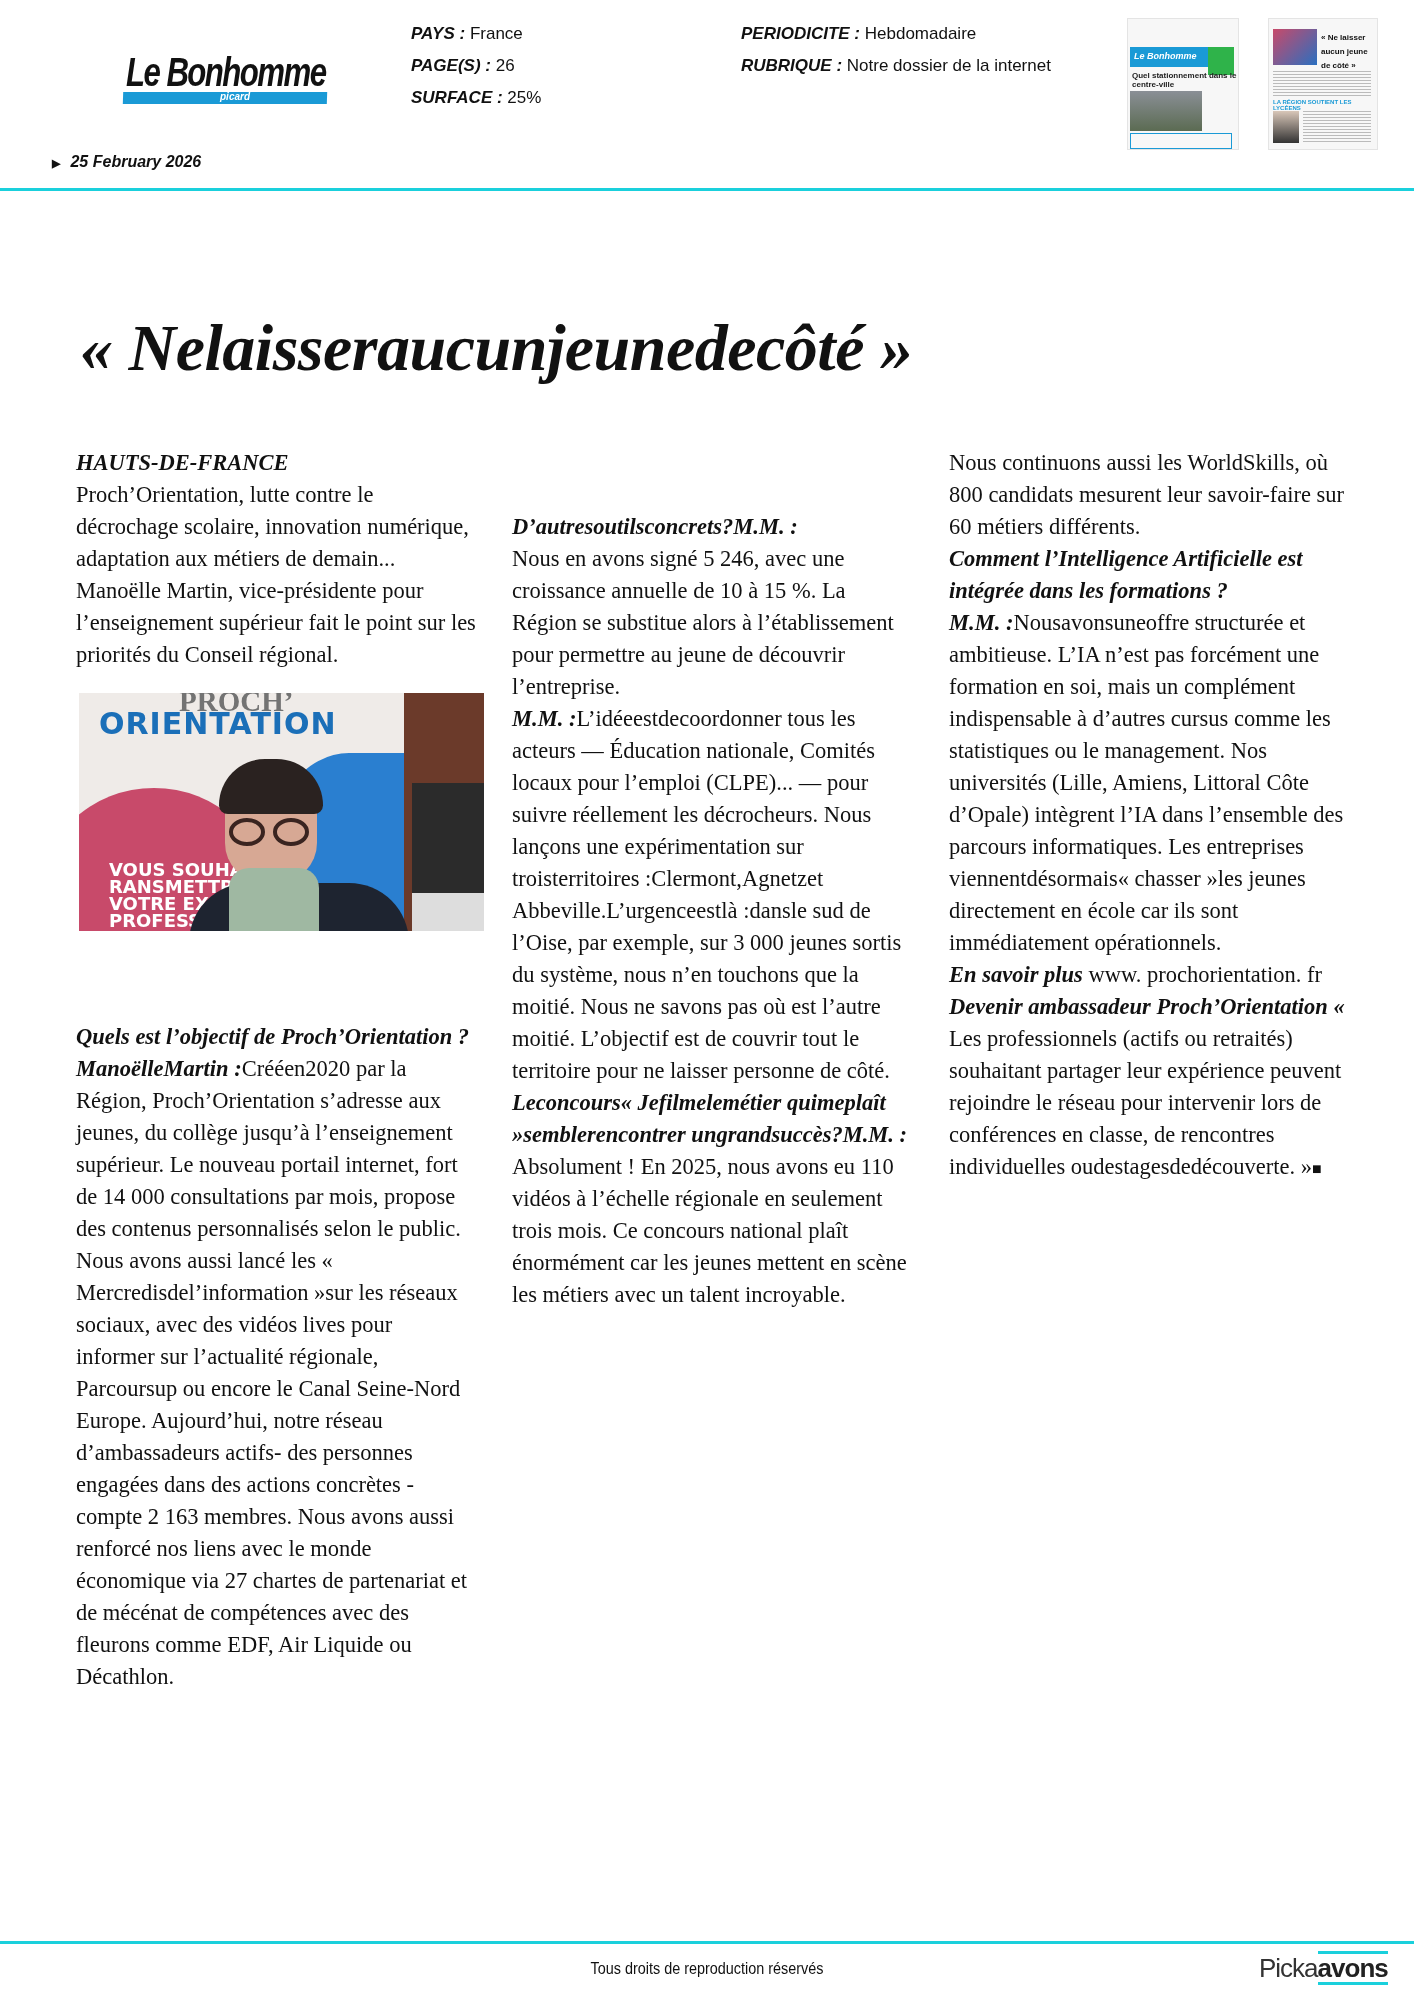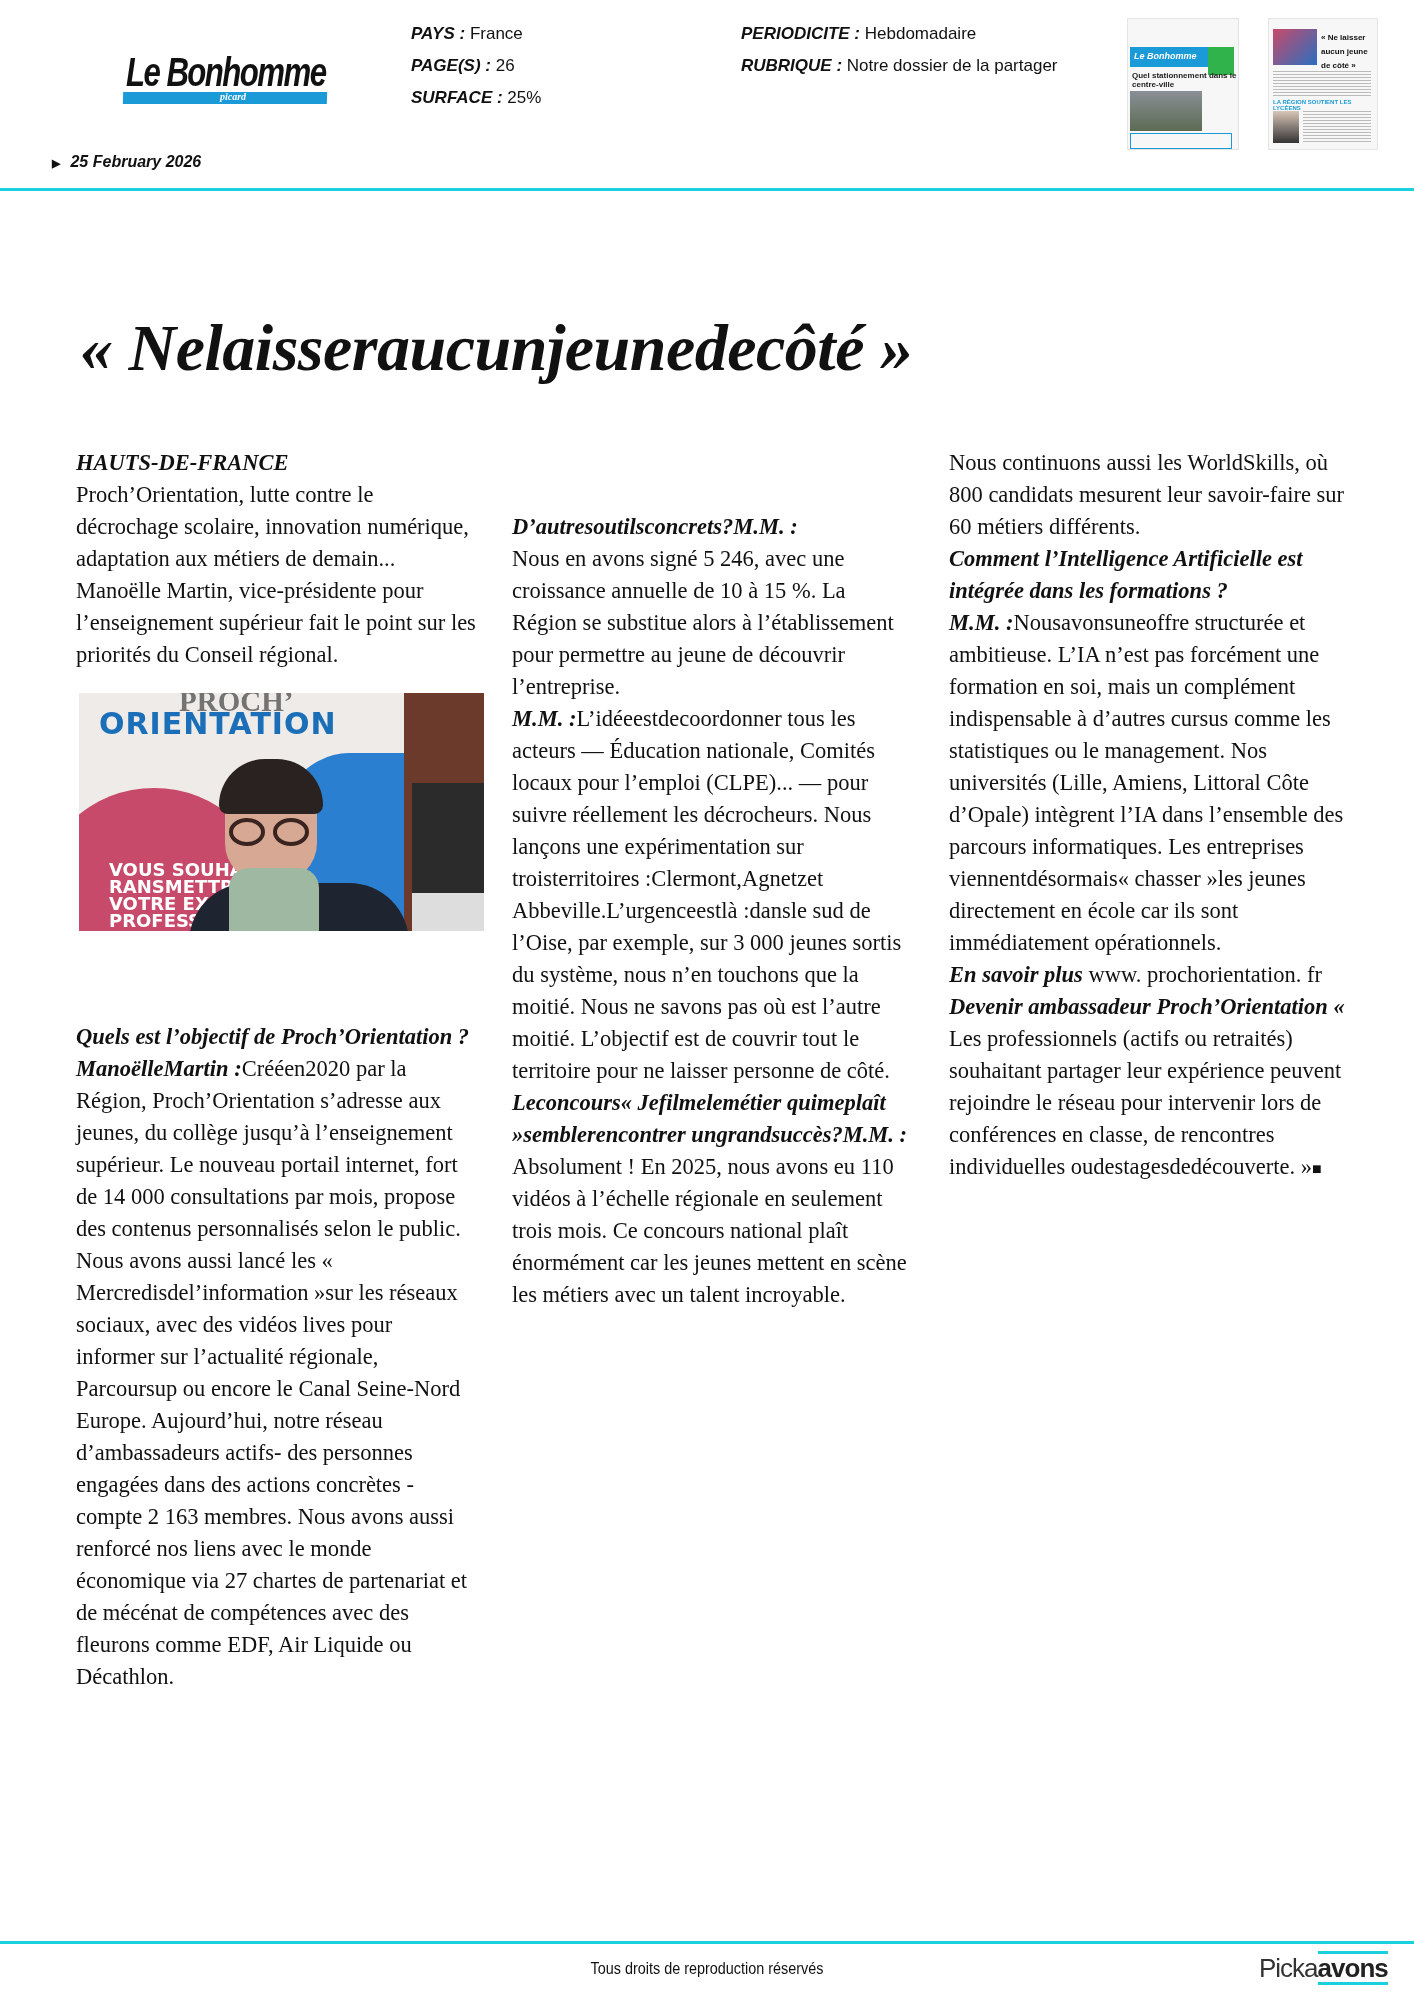--- a/index.html
+++ b/index.html
@@ -1,20 +1,20 @@
 <!DOCTYPE html>
 <html><head>
   <meta charset="utf-8">
   <style>
     html, body { margin: 0; padding: 0; background: #ffffff; }
     body { width: 1414px; height: 2000px; position: relative; overflow: hidden; color: #111; }
     .hdr-logo { position: absolute; left: 120px; top: 50px; width: 215px; height: 60px; }
     .logo-text { position: absolute; left: 6px; top: 0; font-family: "Liberation Sans", sans-serif; font-weight: bold; font-style: italic; font-size: 40px; letter-spacing: -2px; color: #111; transform: scaleX(0.78); transform-origin: left top; white-space: nowrap; }
     .logo-bar { position: absolute; left: 3px; top: 42px; width: 204px; height: 12px; background: #1a9ad6; transform: skewX(-2deg); }
-    .logo-sub { position: absolute; left: 100px; top: 41px; font-family: Liberation Serif, serif; font-weight: bold; font-style: italic; font-size: 10px; color: #fff; }
+    .logo-sub { position: absolute; left: 100px; top: 41px; font-family: Liberation Sans, sans-serif; font-weight: bold; font-style: italic; font-size: 10px; color: #fff; }
     .meta { position: absolute; font-family: "Liberation Sans", sans-serif; font-size: 17px; line-height: 32px; color: #111; }
     .meta b { font-style: italic; font-weight: bold; }
     .meta-left { left: 411px; top: 18px; }
     .meta-right { left: 741px; top: 18px; }
     .thumb { position: absolute; top: 18px; width: 110px; height: 130px; background: #f7f7f7; border: 1px solid #e4e4e4; overflow: hidden; }
     .thumb1 { left: 1127px; }
     .thumb2 { left: 1268px; width: 108px; }
     .t-blue { position: absolute; left: 2px; top: 28px; width: 74px; height: 20px; background: #1a9ad6; color: #fff; font-family: "Liberation Sans", sans-serif; font-size: 9px; font-weight: bold; font-style: italic; padding-left: 4px; line-height: 18px; }
     .t-green { position: absolute; left: 80px; top: 28px; width: 26px; height: 28px; background: #2fb34a; }
     .t-head { position: absolute; left: 4px; top: 52px; font-family: "Liberation Sans", sans-serif; font-size: 8px; font-weight: bold; line-height: 9px; color: #222; }
@@ -73,21 +73,21 @@
 </div>
 
 <div class="meta meta-left">
   <div><b>PAYS :</b> <span>France</span></div>
   <div><b>PAGE(S) :</b> <span>26</span></div>
   <div><b>SURFACE :</b> <span>25%</span></div>
 </div>
 
 <div class="meta meta-right">
   <div><b>PERIODICITE :</b> <span>Hebdomadaire</span></div>
-  <div><b>RUBRIQUE :</b> <span>Notre dossier de la partager</span></div>
+  <div><b>RUBRIQUE :</b> <span>Notre dossier de la internet</span></div>
 </div>
 
 <div class="thumb thumb1">
   <div class="t-blue">Le Bonhomme</div>
   <div class="t-green"></div>
   <div class="t-head">Quel stationnement dans le centre-ville</div>
   <div class="t-photo"></div>
   <div class="t-box"></div>
 </div>
 

